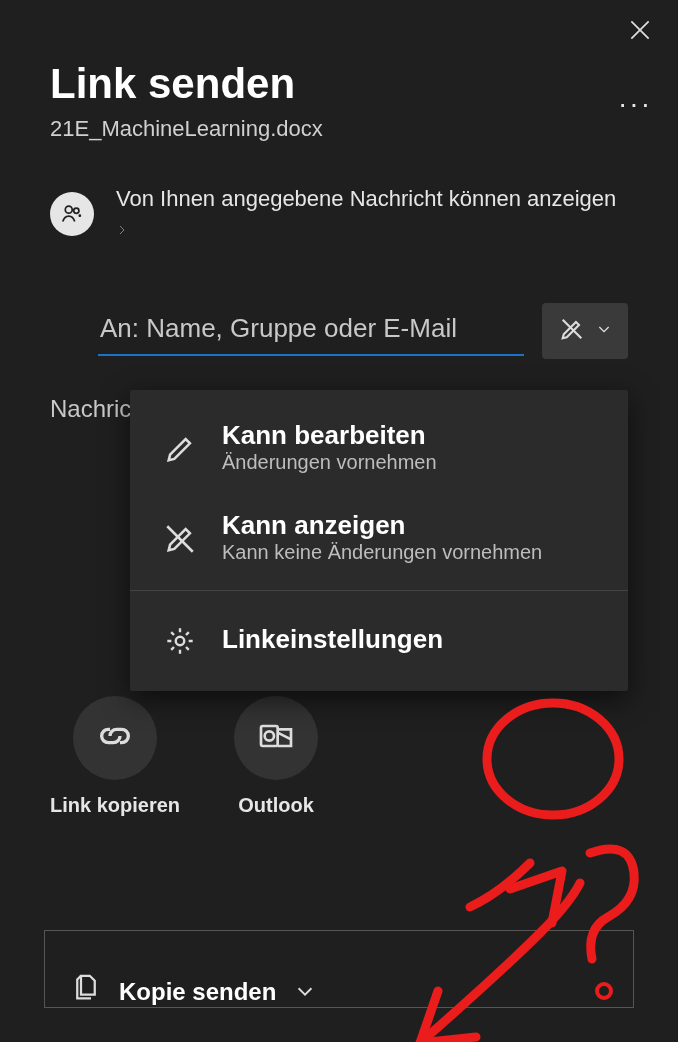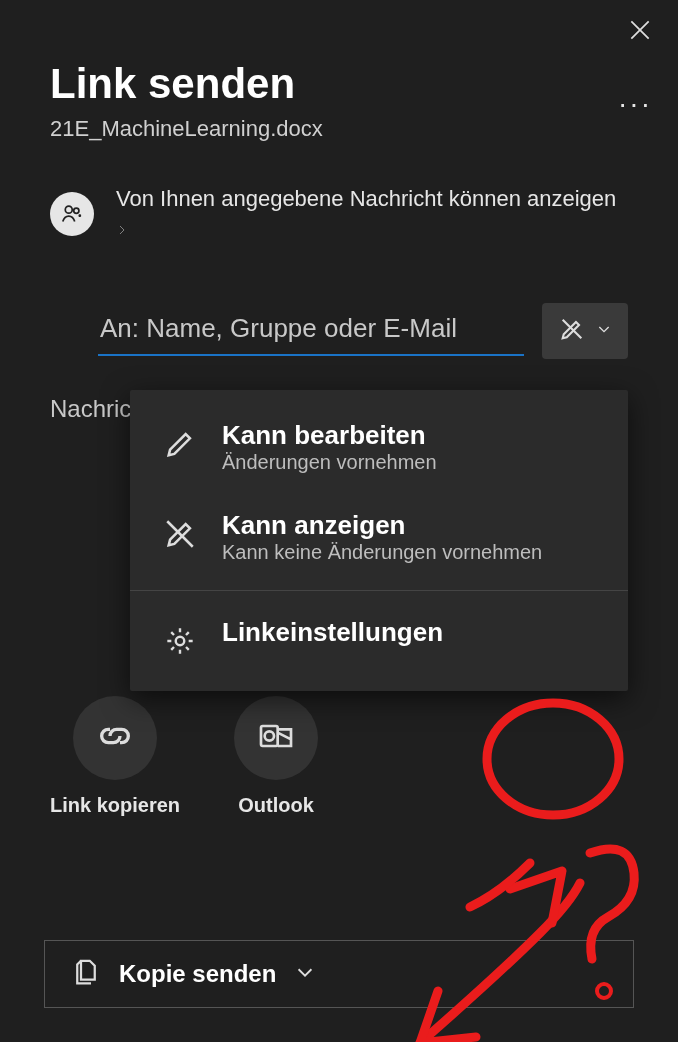--- a/index.html
+++ b/index.html
@@ -99,21 +99,21 @@
     left: 130px;
     width: 498px;
     background: #2b2b2b;
     border-radius:2px;
     box-shadow: 0 8px 28px rgba(0,0,0,.6);
     padding: 12px 0;
     z-index: 20;
   }
   .dd-item {
     display:flex;
-    align-items:flex-start;
+    align-items:center;
     gap: 22px;
     padding: 18px 30px;
     cursor:pointer;
   }
   .dd-icon {
     width:40px;height:40px;
     display:flex;align-items:center;justify-content:center;
     flex-shrink:0;
     margin-top:4px;
   }
@@ -148,25 +148,25 @@
     display:flex;align-items:center;justify-content:center;
   }
   .action-label {
     font-size: 20px;
     color:#e6e6e6;
   }
   .footer-bar {
     position:absolute;
     left: 44px; right:44px;
     bottom: 34px;
-    height: 68px;
+    height: 78px;
     border:1px solid #555;
-    display:flex;align-items:center;
+    display:flex;align-items:flex-end;
     gap:18px;
-    padding: 12px 26px;
+    padding: 1px 26px;
     cursor:pointer;
   }
   .footer-label {
     font-size: 24px;
     font-weight:600;
     color:#fff;
   }
   
   .anno { position:absolute; pointer-events:none; z-index:50; }
   .anno path, .anno circle, .anno ellipse { fill:none; stroke:#ea1c1c; stroke-width:9; stroke-linecap:round; stroke-linejoin:round; }

